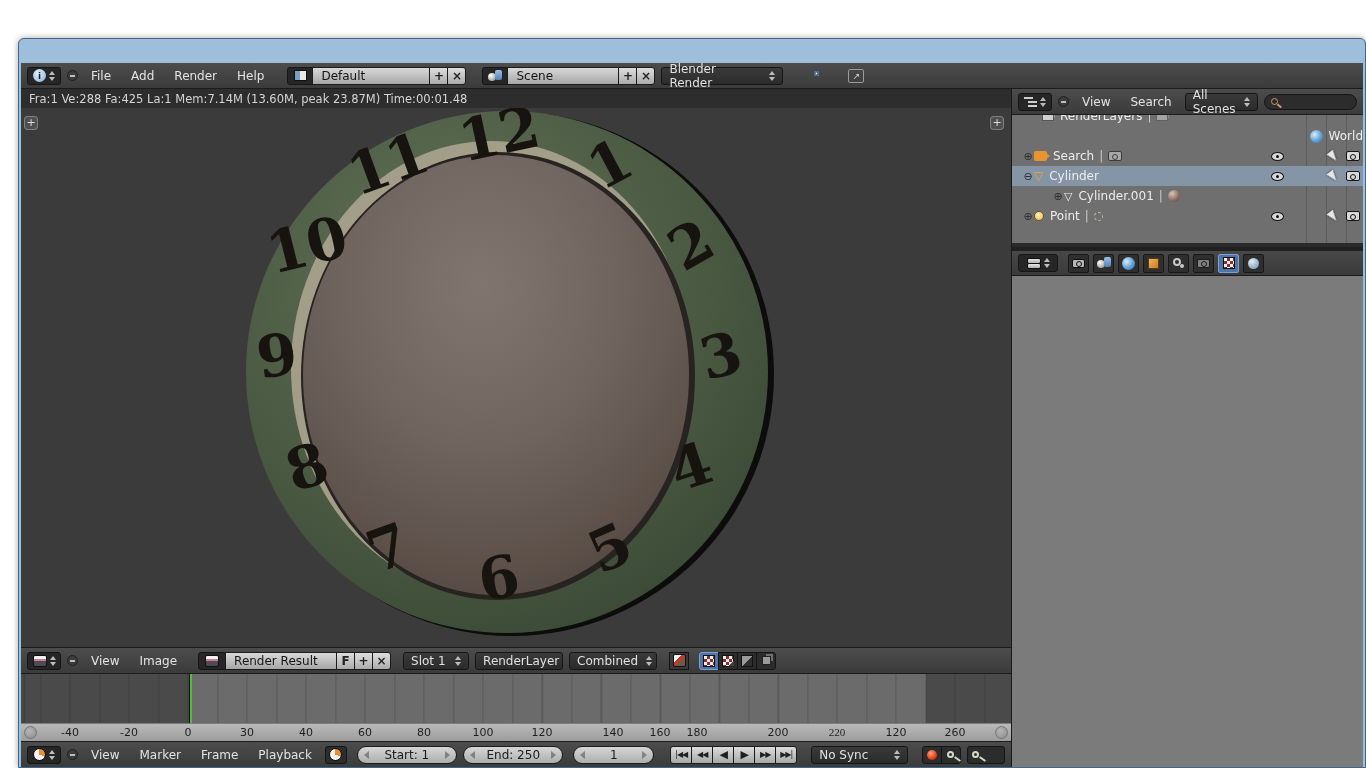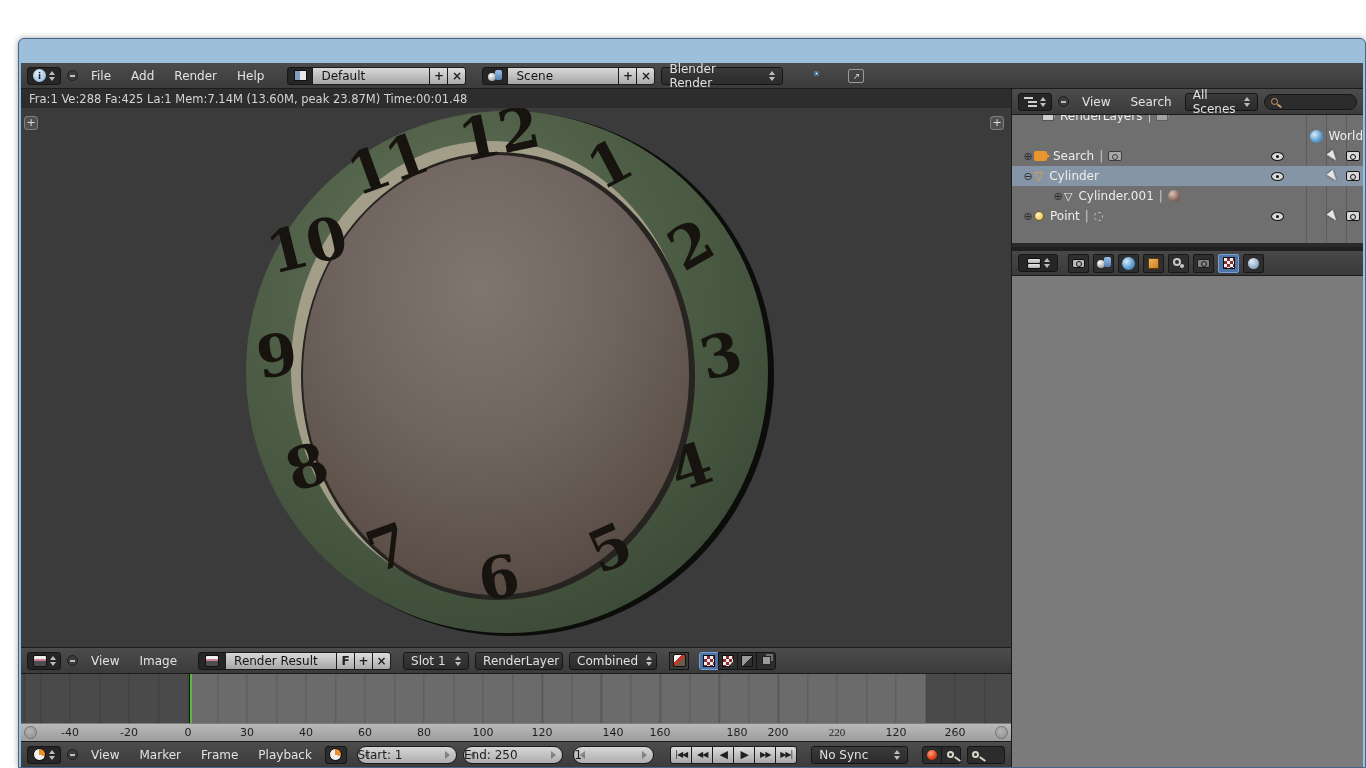--- a/index.html
+++ b/index.html
@@ -47,21 +47,21 @@
   .grp > * { margin-left:-1px; }
   .grp > *:first-child { margin-left:0; border-radius:3px 0 0 3px; }
   .grp > *:last-child { border-radius:0 3px 3px 0; }
   .sqb { width:19px; height:18px; background:linear-gradient(#dedede,#ababab); border:1px solid #1b1b1b;
          color:#222; font-size:12px; font-weight:bold; display:flex; align-items:center; justify-content:center; }
   .iconb { width:26px; height:18px; background:#262626; border:1px solid #161616;
          display:flex; align-items:center; justify-content:center; }
   .dd { height:18px; background:linear-gradient(#3a3a3a,#2b2b2b); border:1px solid #151515; border-radius:3px;
         color:#e0e0e0; display:flex; align-items:center; padding:0 7px; font-size:12px; gap:8px; }
   .pill { height:18px; background:linear-gradient(#d6d6d6,#aeaeae); border:1px solid #1b1b1b; border-radius:9px;
-        color:#1c1c1c; font-size:12px; display:flex; align-items:center; justify-content:flex-start; position:relative; }
+        color:#1c1c1c; font-size:12px; display:flex; align-items:center; justify-content:center; position:relative; }
   .pill .pa { position:absolute; top:4px; width:0; height:0; border-top:4px solid transparent; border-bottom:4px solid transparent; opacity:.45; }
   .pill .pl { left:6px; border-right:5px solid #333; }
   .pill .pr { right:6px; border-left:5px solid #333; }
   
   .ti-info { width:13px; height:13px; border-radius:50%; background:radial-gradient(circle at 40% 35%,#e8f2fb,#9cc2e2 70%,#6d9cc4);
              color:#123; font-size:9px; font-weight:bold; display:flex; align-items:center; justify-content:center; }
   .ti-image { width:14px; height:12px; border:1px solid #111; border-radius:2px;
              background:linear-gradient(#f2eff0 30%,#c97f96 30% 55%,#4d4a52 55%); }
   .ti-clock { width:13px; height:13px; border-radius:50%; border:1px solid #111;
              background:conic-gradient(#e8902f 0 115deg,#f2f2f2 115deg 360deg); }
@@ -348,21 +348,21 @@
           <span class="lbl" style="left:108px;">-20</span>
           <span class="lbl" style="left:167px;">0</span>
           <span class="lbl" style="left:226px;">30</span>
           <span class="lbl" style="left:285px;">40</span>
           <span class="lbl" style="left:344px;">60</span>
           <span class="lbl" style="left:403px;">80</span>
           <span class="lbl" style="left:462px;">100</span>
           <span class="lbl" style="left:521px;">120</span>
           <span class="lbl" style="left:580px;margin-left:12px;">140</span>
           <span class="lbl" style="left:639px;">160</span>
-          <span class="lbl" style="left:716px;">180</span>
+          <span class="lbl" style="left:676px;">180</span>
           <span class="lbl" style="left:757px;text-align:right;">200</span>
           <span class="lbl" style="left:816px;font-family:Liberation Serif, serif;">220</span>
           <span class="lbl" style="left:875px;">120</span>
           <span class="lbl" style="left:934px;">260</span>
         </div>
         <div class="tl-header">
           <span class="editor-btn">
             <span class="ti-clock"></span>
             <span class="ar">
                 <i class="u"></i>

